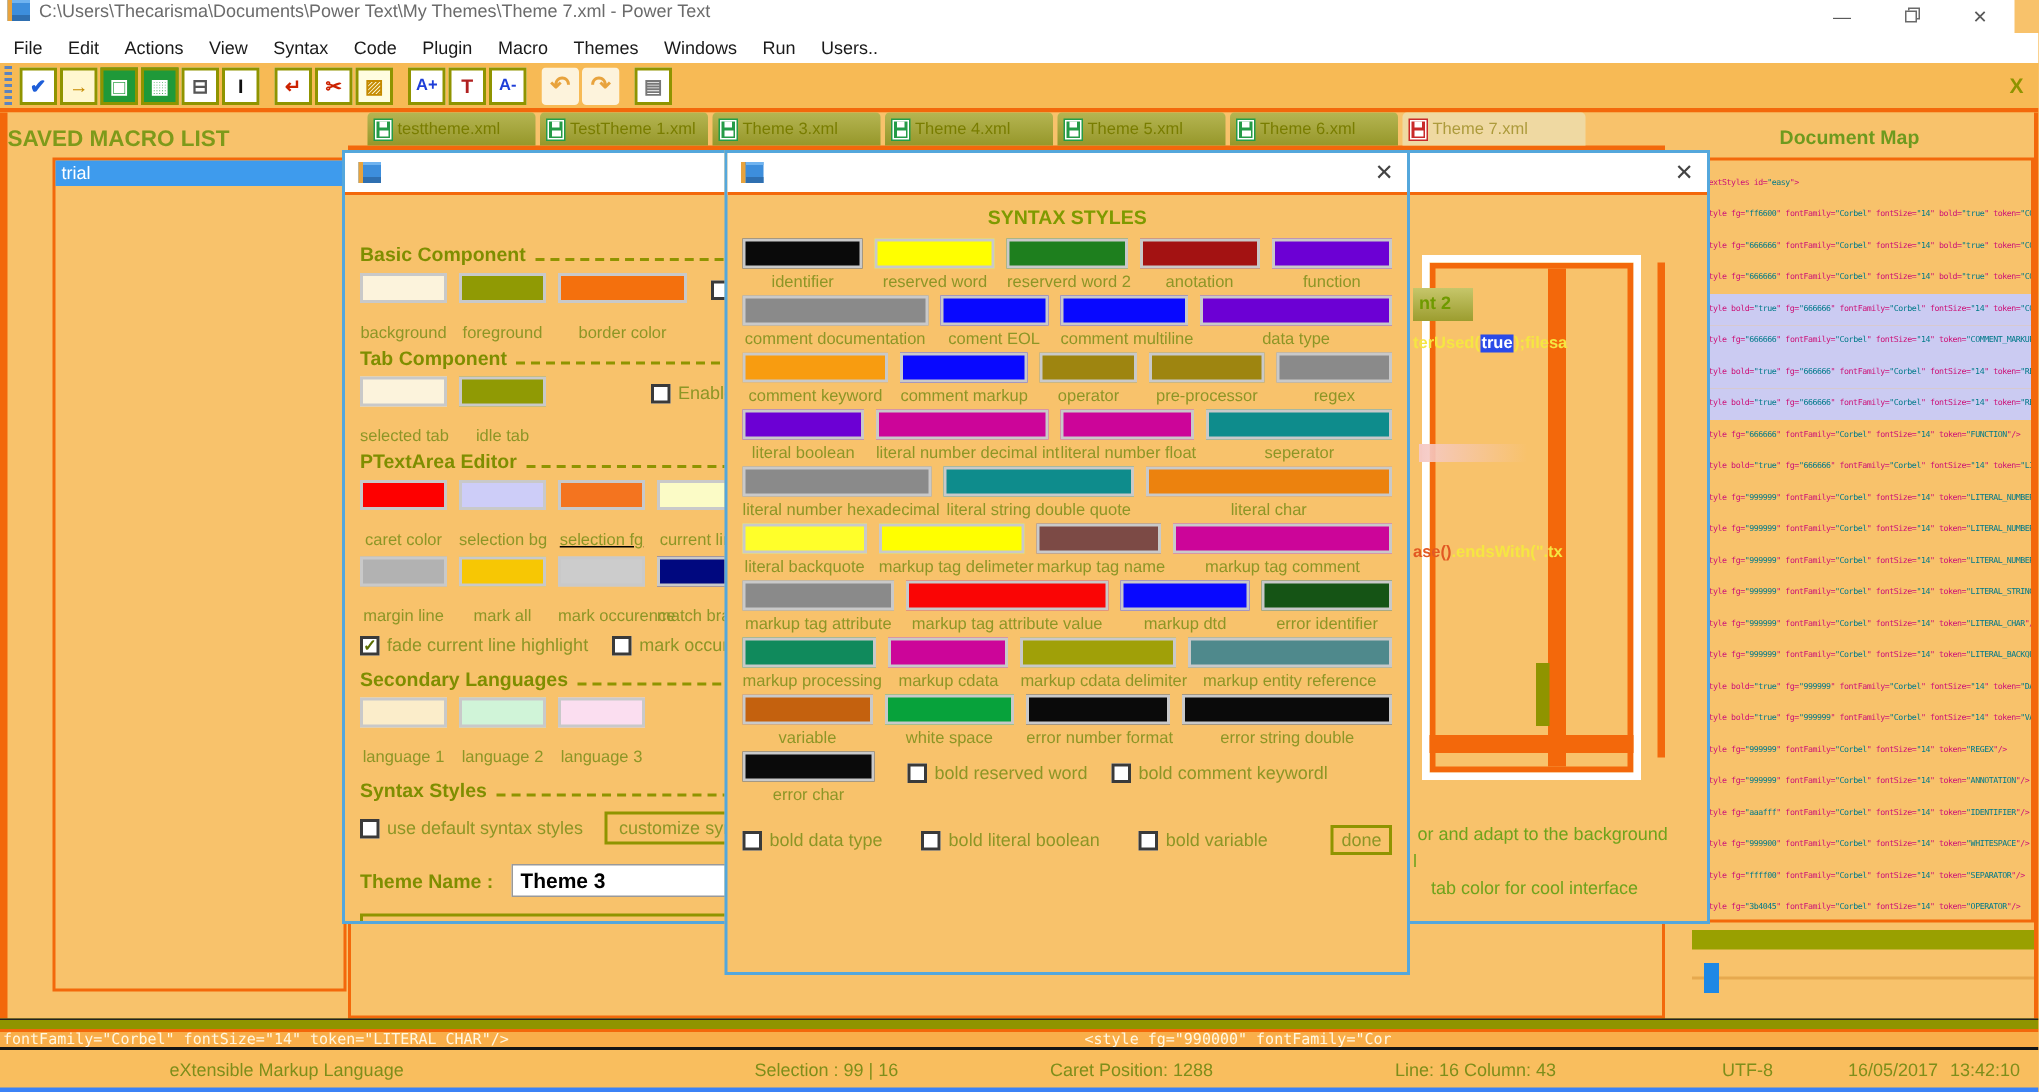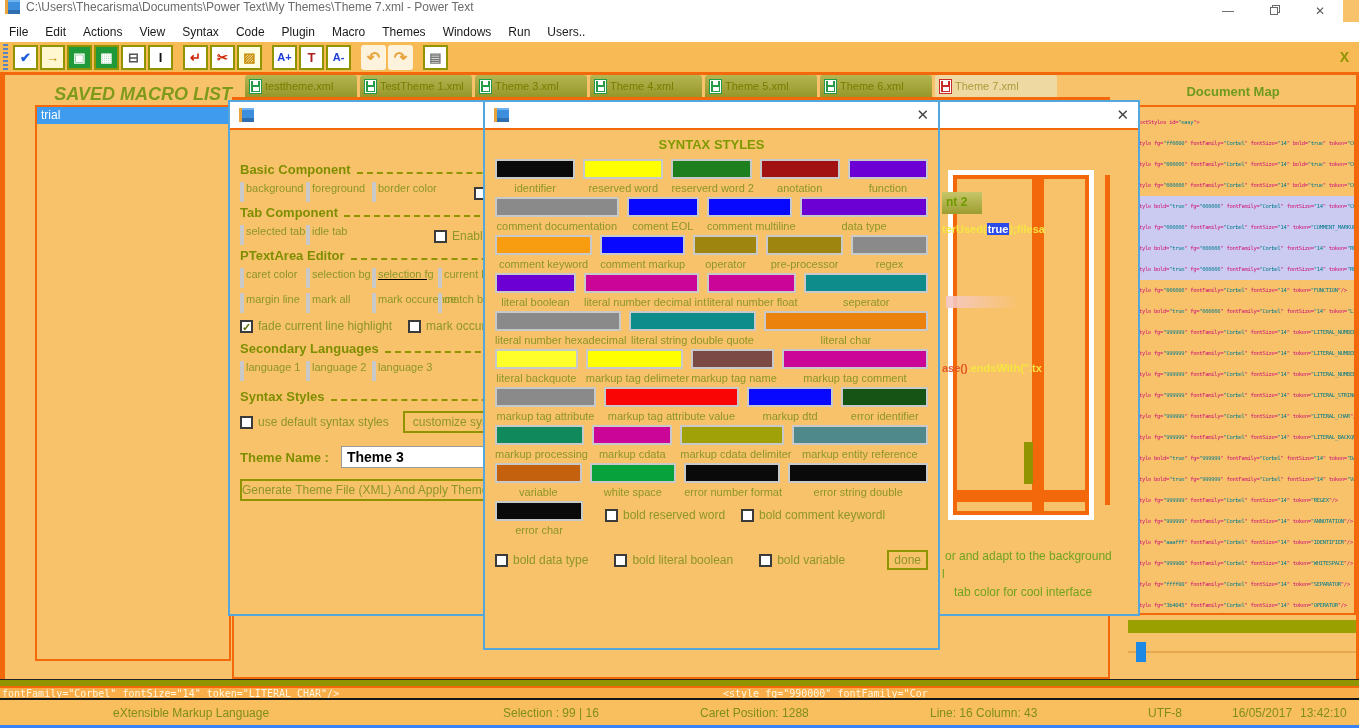--- a/index.html
+++ b/index.html
@@ -34,21 +34,21 @@
           align-items:center; justify-content:center; font-weight:bold; padding:0;
           font-family:"Liberation Sans",sans-serif; }
   .tbtn.plain { border-color:transparent; background:#FDF3DC; border-radius:3px; }
   .tb-x { margin-left:auto; margin-right:10px; color:#8F9400; font-weight:bold; font-size:14px; }
 
   
   .main { position:absolute; top:75px; left:0; right:0; height:604px; background:#F8C26B;
           border-left:5px solid #F3680B; border-right:3px solid #F3680B; }
 
   .macro-panel { position:absolute; left:0; top:0; width:227px; height:100%; }
-  .macro-title { text-align:right; color:#7E9A1A; font-weight:bold; font-size:18px; padding-top:9px;font-style:italic; }
+  .macro-title { text-align:left; color:#7E9A1A; font-weight:bold; font-size:15px; padding-top:9px; }
   .macro-list { position:absolute; left:30px; right:1px; top:30px; bottom:18px;
                 border:2px solid #F3680B; background:#F8C26B; }
   .macro-item { height:17px; background:#3E9BED; color:#FFF; font-size:12px; padding:1px 4px; }
 
   .tabstrip { position:absolute; left:227px; top:0; width:878px; height:25px;
               border-bottom:3px solid #F3680B; display:flex; align-items:flex-end;
               padding-left:13px; gap:3px; }
   .tab { height:22px; width:112px; background:linear-gradient(#B5B552,#96972A);
          border-radius:3px 3px 0 0; display:flex; align-items:center; gap:4px; padding:0 5px;
          font-size:11px; color:#797D00; white-space:nowrap; overflow:hidden; flex:none; }
@@ -94,21 +94,21 @@
   .dlg-close { margin-left:auto; color:#444; font-size:15px; }
   .d1 { left:228px; top:100px; width:912px; height:516px; z-index:5; }
   .d2 { left:483px; top:100px; width:457px; height:550px; z-index:10; }
   .d1-body { position:relative; height:484px; overflow:hidden; }
   .d2-body { position:relative; height:516px; padding:2px 10px; overflow:hidden; }
 
   .d1-col { position:absolute; left:10px; top:0; width:700px; }
   .dhead { display:flex; align-items:flex-end; color:#7F8E00; font-weight:bold; font-size:13px; }
   .dhead .dash { flex:1; border-bottom:2px dashed #8F9400; margin:0 0 3px 6px; }
   .swrow { display:flex; gap:8px; align-items:flex-start; margin:5px 0 2px; }
-  .sw-item { display:flex; gap:2px; }
+  .sw-item { display:flex; flex-direction:column; gap:14px; }
   .sw { height:20px; border:2px solid #C9C9C9; }
   .sw-label { font-size:11px; color:#8D9626; text-align:center; white-space:nowrap; }
   .chk { display:inline-flex; align-items:center; gap:5px; font-size:12px; color:#8D9626; white-space:nowrap; }
   .chk .box { width:13px; height:13px; background:#FFF; border:2px solid #3A3A3A; font-size:11px;
               line-height:10px; text-align:center; color:#5B6E00; font-weight:bold; flex:none; }
   .obtn { border:2px solid #8F9400; color:#8D9626; background:transparent; font-size:12px;
           padding:2px 8px; font-family:"Liberation Sans",sans-serif; white-space:nowrap; }
   .tname { display:flex; align-items:center; margin-top:13px; }
   .tname .lbl { font-weight:bold; font-size:13px; color:#7F8E00; }
   .tname input { margin-left:12px; width:225px; height:22px; border:1px solid #999;

